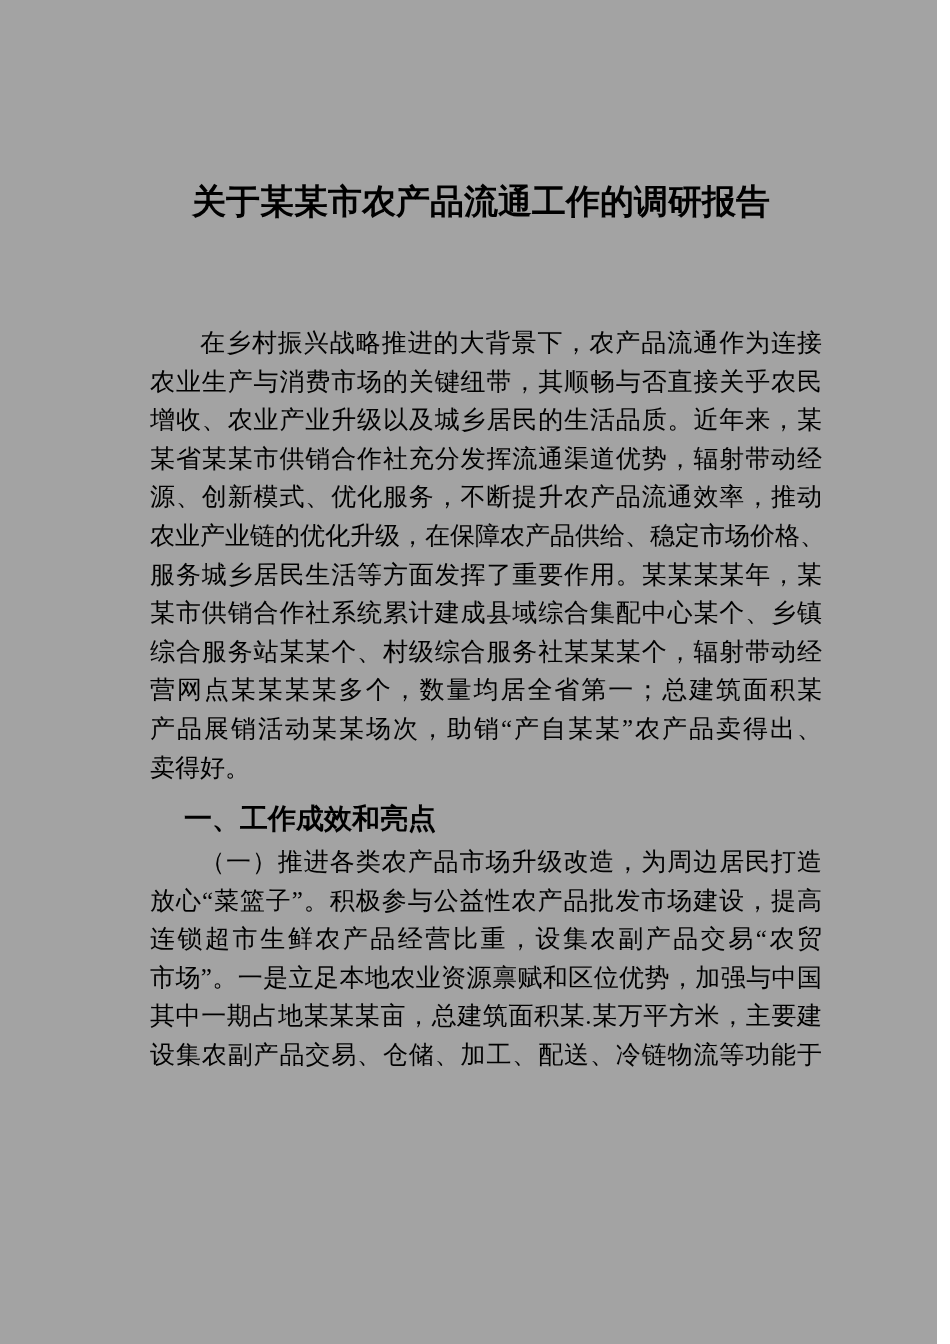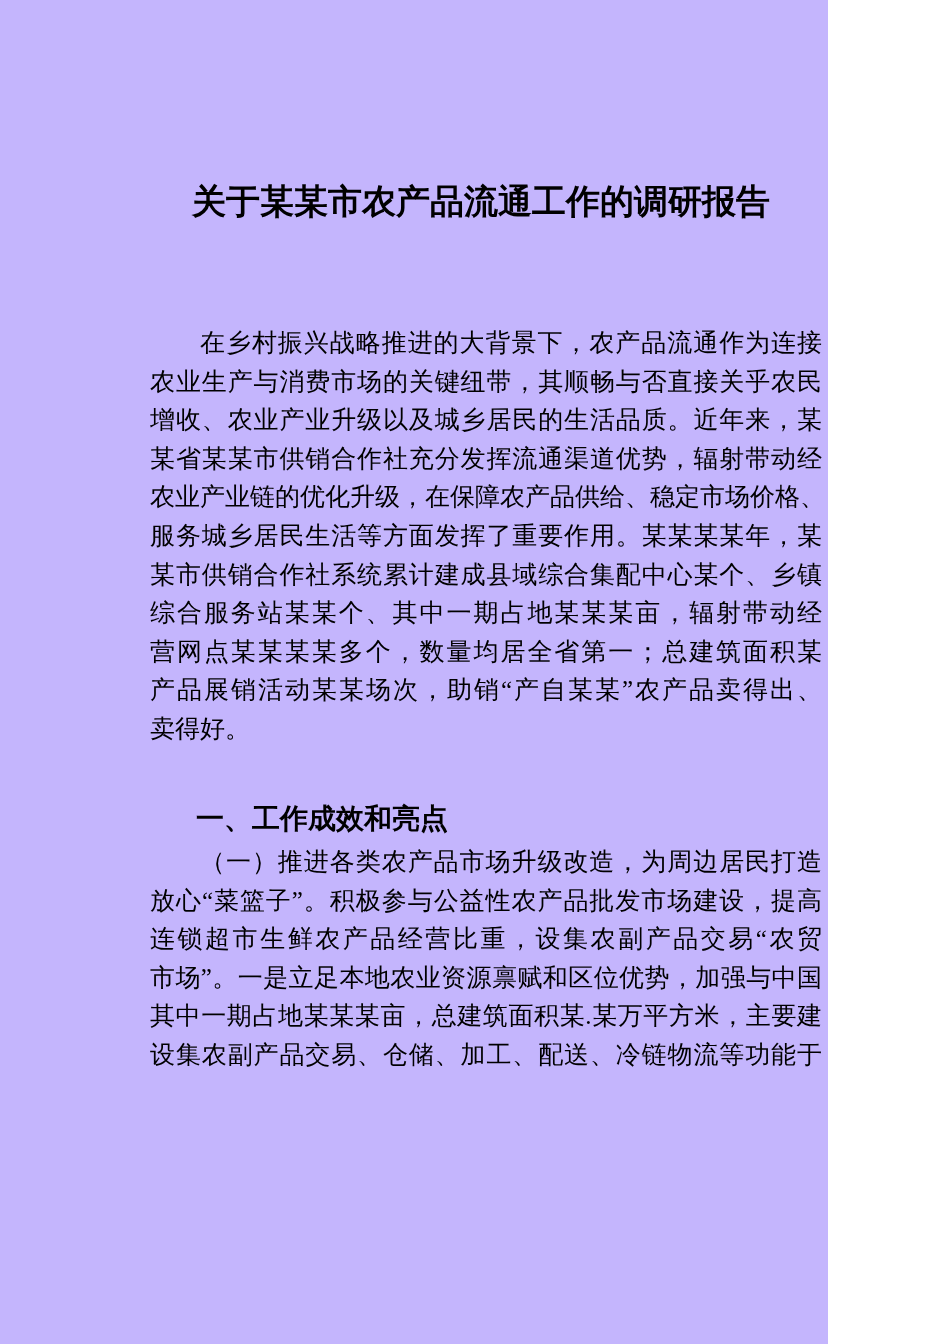--- a/index.html
+++ b/index.html
@@ -2,43 +2,43 @@
 <html><head>
 <meta charset="utf-8">
 <style>
   html, body {
     margin: 0;
     padding: 0;
     background: #ffffff;
   }
   .page {
     position: relative;
-    width: 828px;
+    width: 937px;
     height: 1344px;
-    background: #c4b5fd;
+    background: #a3a3a3;
     color: #000000;
     overflow: hidden;
   }
   .title {
     position: absolute;
     top: 180px;
     left: 140px;
     width: 682px;
     margin: 0;
     text-align: center;
     font-family: "Liberation Serif", "DejaVu Serif", serif;
     font-weight: bold;
     font-size: 34px;
     line-height: 44px;
     color: #000000;
   }
   .section-heading {
     position: absolute;
     top: 799px;
-    left: 136px;
+    left: 124px;
     width: 682px;
     margin: 0;
     font-family: "Liberation Sans", "DejaVu Sans", sans-serif;
     font-weight: bold;
     font-size: 28px;
     line-height: 40px;
     text-indent: 60px;
     color: #000000;
   }
   .para {
@@ -71,24 +71,25 @@
 <body>
 
 <div class="page">
   <h1 class="title">关于某某市农产品流通工作的调研报告</h1>
 
   <div class="para para-1">
       <div class="line first">在乡村振兴战略推进的大背景下，农产品流通作为连接</div>
       <div class="line">农业生产与消费市场的关键纽带，其顺畅与否直接关乎农民</div>
       <div class="line">增收、农业产业升级以及城乡居民的生活品质。近年来，某</div>
       <div class="line">某省某某市供销合作社充分发挥流通渠道优势，辐射带动经</div>
+      <div class="line">源、创新模式、优化服务，不断提升农产品流通效率，推动</div>
       <div class="line">农业产业链的优化升级，在保障农产品供给、稳定市场价格、</div>
       <div class="line">服务城乡居民生活等方面发挥了重要作用。某某某某年，某</div>
       <div class="line">某市供销合作社系统累计建成县域综合集配中心某个、乡镇</div>
-      <div class="line">综合服务站某某个、其中一期占地某某某亩，辐射带动经</div>
+      <div class="line">综合服务站某某个、村级综合服务社某某某个，辐射带动经</div>
       <div class="line">营网点某某某某多个，数量均居全省第一；总建筑面积某</div>
       <div class="line">产品展销活动某某场次，助销“产自某某”农产品卖得出、</div>
       <div class="line short">卖得好。</div>
     </div>
 
   <h2 class="section-heading">一、工作成效和亮点</h2>
 
   <div class="para para-2">
       <div class="line first">（一）推进各类农产品市场升级改造，为周边居民打造</div>
       <div class="line">放心“菜篮子”。积极参与公益性农产品批发市场建设，提高</div>

